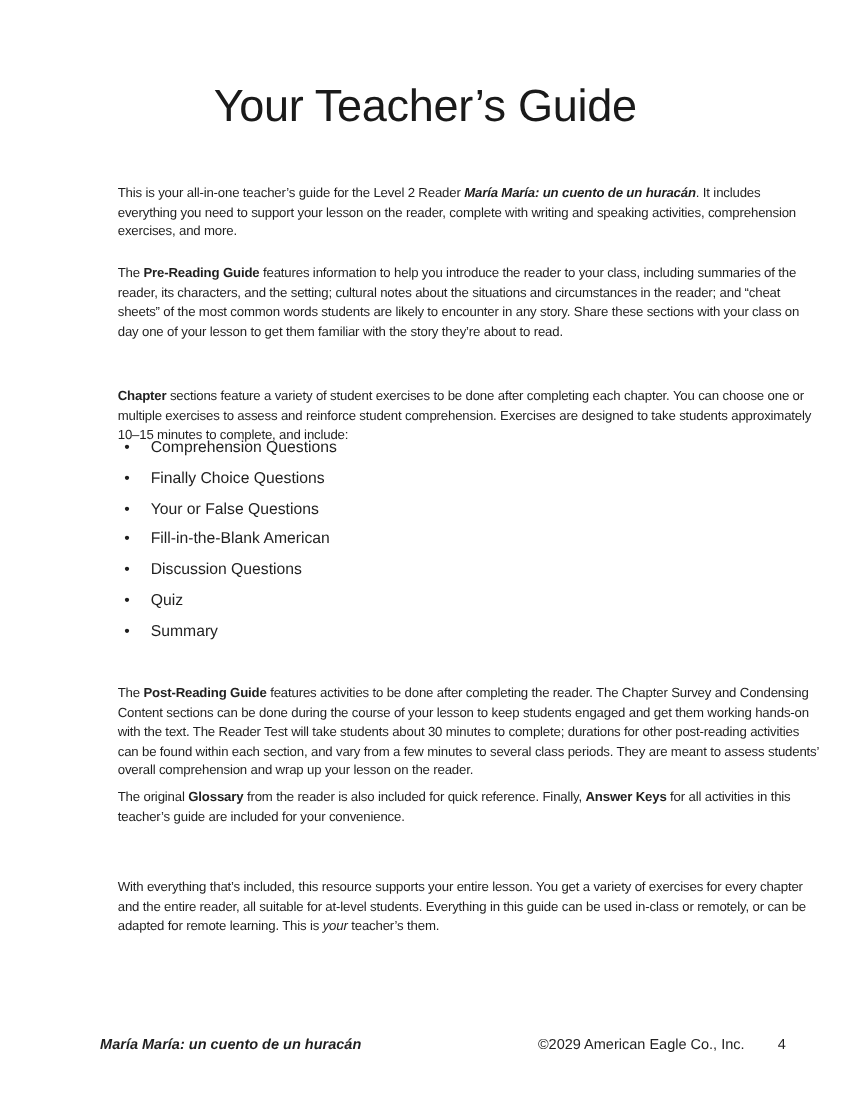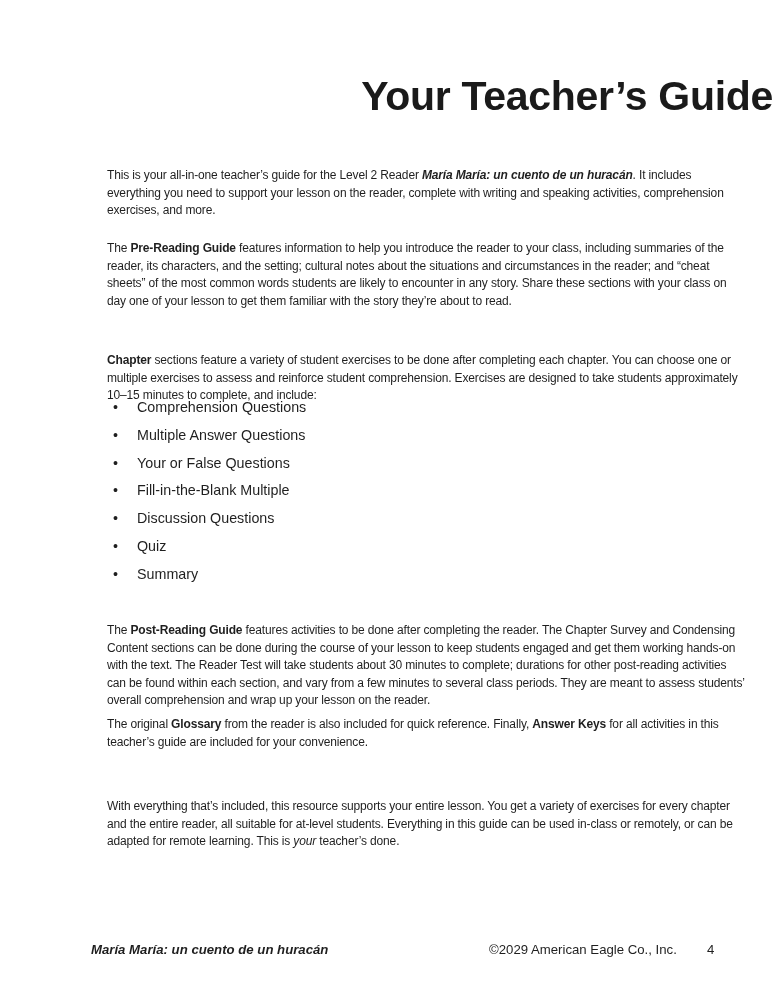--- a/index.html
+++ b/index.html
@@ -2,21 +2,21 @@
 <html><head>
   <meta charset="utf-8">
   <style>
     html, body { margin: 0; padding: 0; background: #ffffff; }
     body {
       width: 773px; height: 1000px; position: relative; overflow: hidden;
       font-family: "Liberation Sans", sans-serif; color: #1f1f1f;
     }
     .title {
       position: absolute; left: 0; right: 0; top: 73px;
-      text-align: right; font-weight: bold; font-size: 41px;
+      text-align: center; font-weight: normal; font-size: 41px;
       letter-spacing: -0.3px; color: #1a1a1a; margin: 0;
     }
     .para {
       position: absolute; left: 91px; width: 640px;
       font-size: 12px; line-height: 17.6px; margin: 16px;
       letter-spacing: -0.15px;
     }
     .para b { font-weight: bold; }
     .para i { font-style: italic; }
     .bullets { position: absolute; left: 113px; top: 399px; margin: 0; padding: 0; list-style: none; }
@@ -34,29 +34,29 @@
 <h1 class="title">Your Teacher’s Guide</h1>
 
 <p class="para" style="top:151px;"><span>This is your all-in-one teacher’s guide for the Level 2 Reader </span><b><i>María María: un cuento de un huracán</i></b><span>. It includes everything you need to support your lesson on the reader, complete with writing and speaking activities, comprehension exercises, and more.</span></p>
 
 <p class="para" style="top:224px;"><span>The </span><b>Pre-Reading Guide</b><span> features information to help you introduce the reader to your class, including summaries of the reader, its characters, and the setting; cultural notes about the situations and circumstances in the reader; and “cheat sheets” of the most common words students are likely to encounter in any story. Share these sections with your class on day one of your lesson to get them familiar with the story they’re about to read.</span></p>
 
 <p class="para" style="top:336px;"><b>Chapter</b><span> sections feature a variety of student exercises to be done after completing each chapter. You can choose one or multiple exercises to assess and reinforce student comprehension. Exercises are designed to take students approximately 10–15 minutes to complete, and include:</span></p>
 
 <ul class="bullets">
   <li><span class="dot">•</span><span>Comprehension Questions</span></li>
-  <li><span class="dot">•</span><span>Multiple Answer Questions</span></li>
+  <li><span class="dot">•</span><span>Finally Choice Questions</span></li>
   <li><span class="dot">•</span><span>Your or False Questions</span></li>
-  <li><span class="dot">•</span><span>Fill-in-the-Blank Multiple</span></li>
+  <li><span class="dot">•</span><span>Fill-in-the-Blank American</span></li>
   <li><span class="dot">•</span><span>Discussion Questions</span></li>
   <li><span class="dot">•</span><span>Quiz</span></li>
   <li><span class="dot">•</span><span>Summary</span></li>
 </ul>
 
 <p class="para" style="top:606px;"><span>The </span><b>Post-Reading Guide</b><span> features activities to be done after completing the reader. The Chapter Survey and Condensing Content sections can be done during the course of your lesson to keep students engaged and get them working hands-on with the text. The Reader Test will take students about 30 minutes to complete; durations for other post-reading activities can be found within each section, and vary from a few minutes to several class periods. They are meant to assess students’ overall comprehension and wrap up your lesson on the reader.</span></p>
 
 <p class="para" style="top:700px;"><span>The original </span><b>Glossary</b><span> from the reader is also included for quick reference. Finally, </span><b>Answer Keys</b><span> for all activities in this teacher’s guide are included for your convenience.</span></p>
 
-<p class="para" style="top:782px;"><span>With everything that’s included, this resource supports your entire lesson. You get a variety of exercises for every chapter and the entire reader, all suitable for at-level students. Everything in this guide can be used in-class or remotely, or can be adapted for remote learning. This is </span><i>your</i><span> teacher’s done.</span></p>
+<p class="para" style="top:782px;"><span>With everything that’s included, this resource supports your entire lesson. You get a variety of exercises for every chapter and the entire reader, all suitable for at-level students. Everything in this guide can be used in-class or remotely, or can be adapted for remote learning. This is </span><i>your</i><span> teacher’s them.</span></p>
 
 <div class="footer" style="left:91px; font-weight:bold; font-style:italic;">María María: un cuento de un huracán</div>
 <div class="footer" style="left:489px;">©2029 American Eagle Co., Inc.</div>
 <div class="footer" style="left:707px;">4</div>
 
 </body></html>

